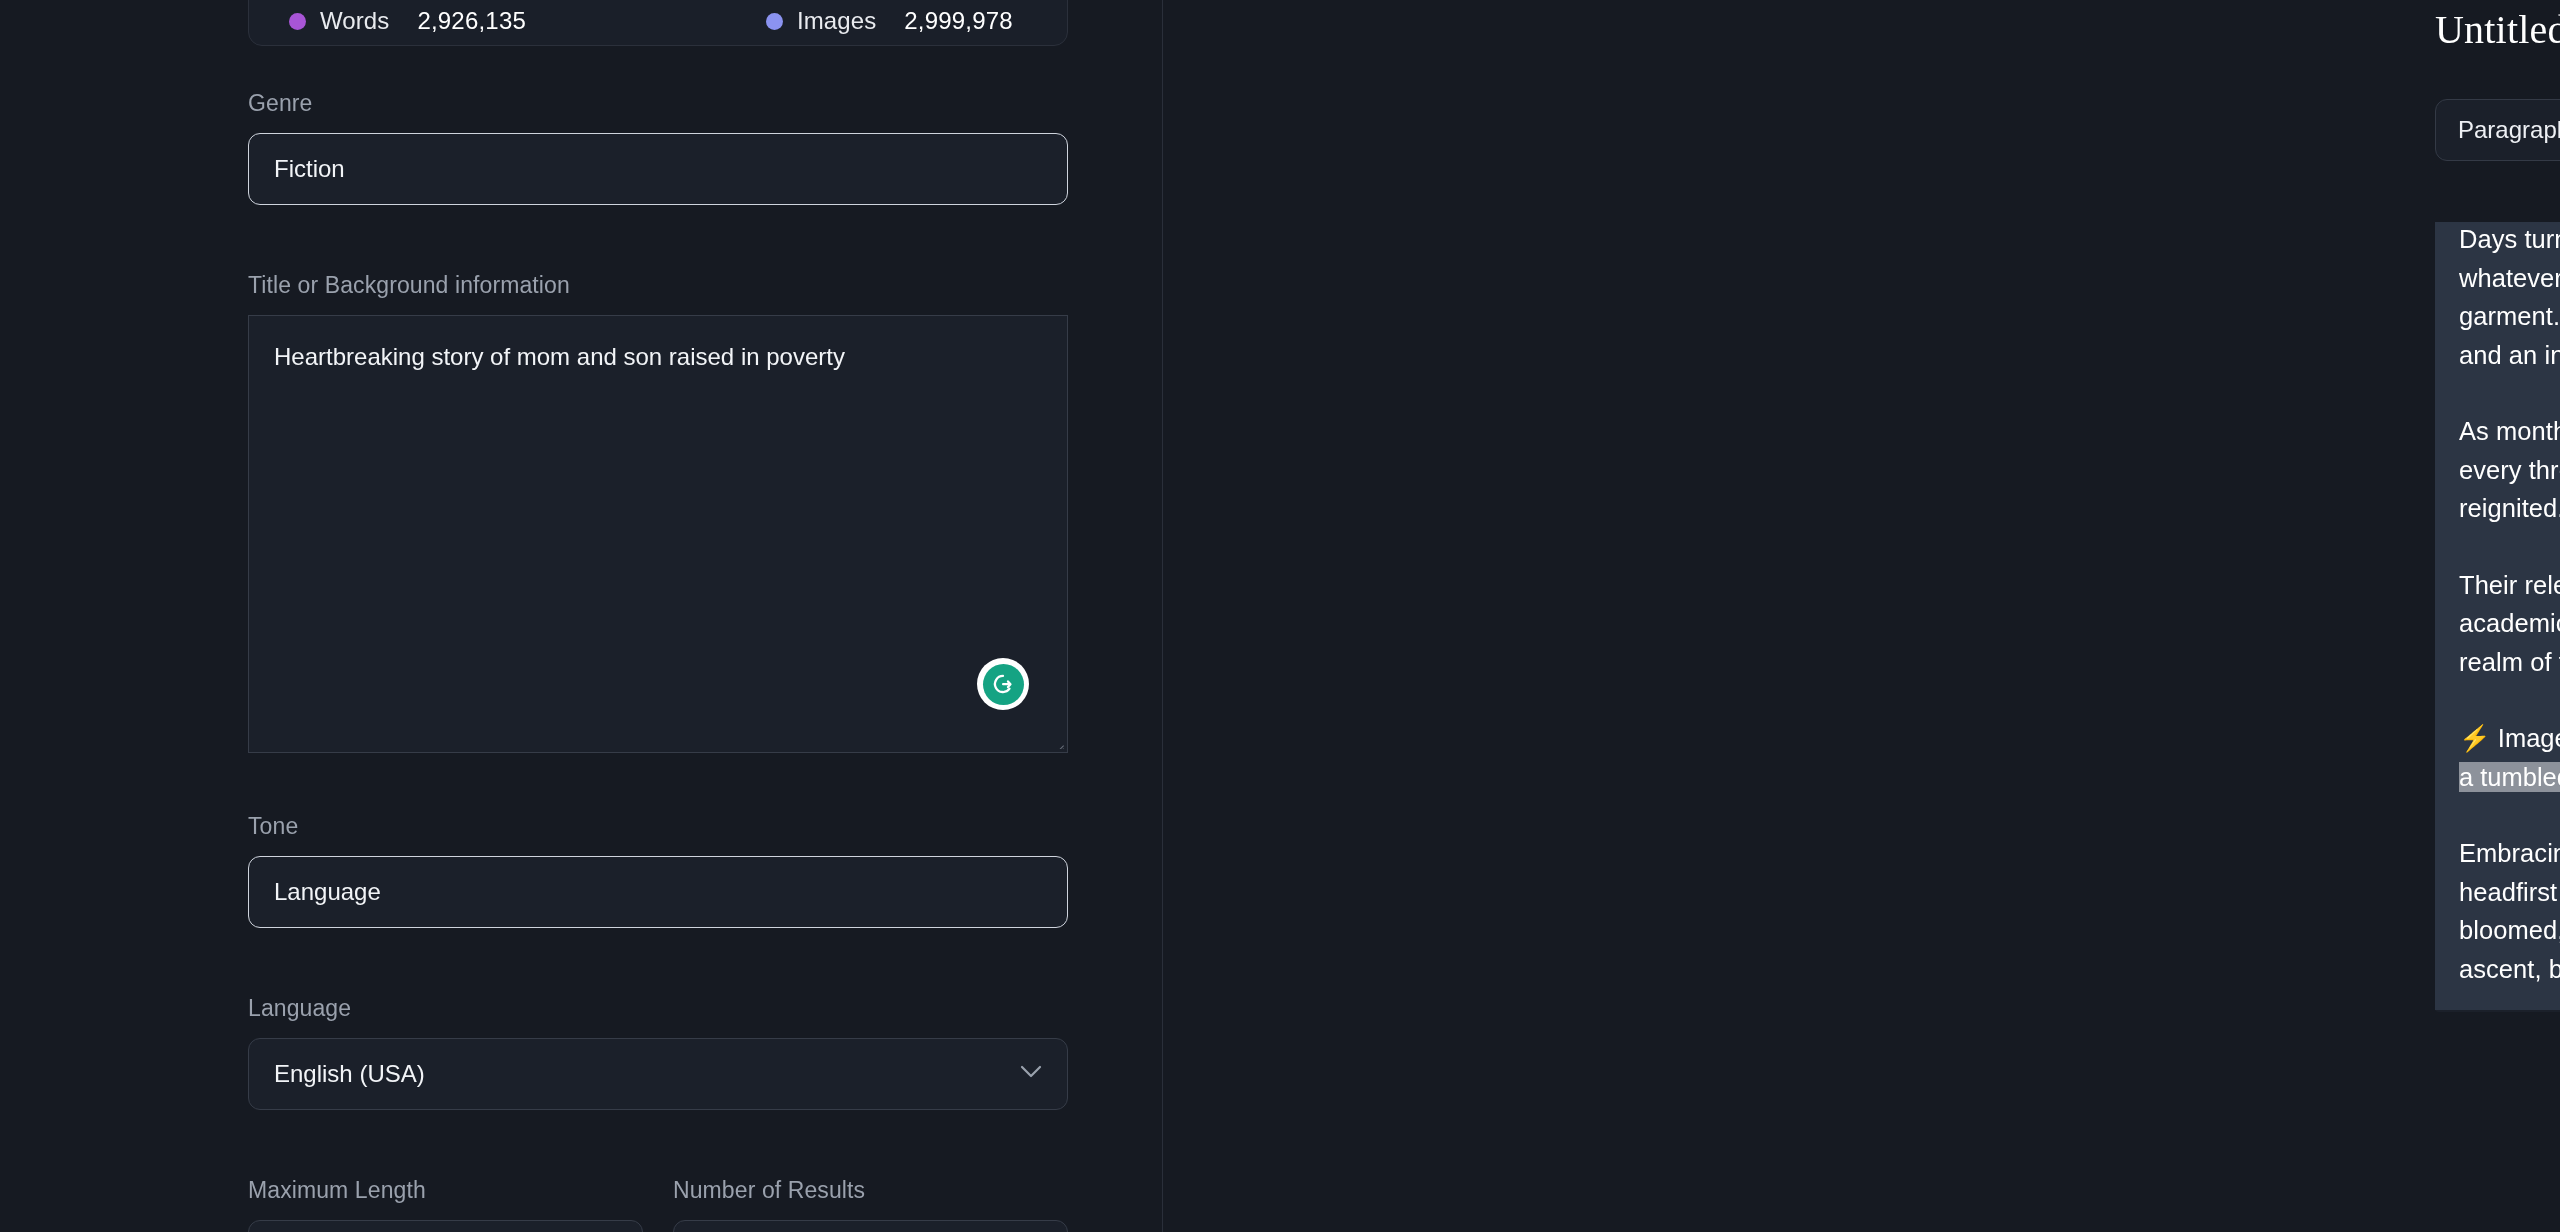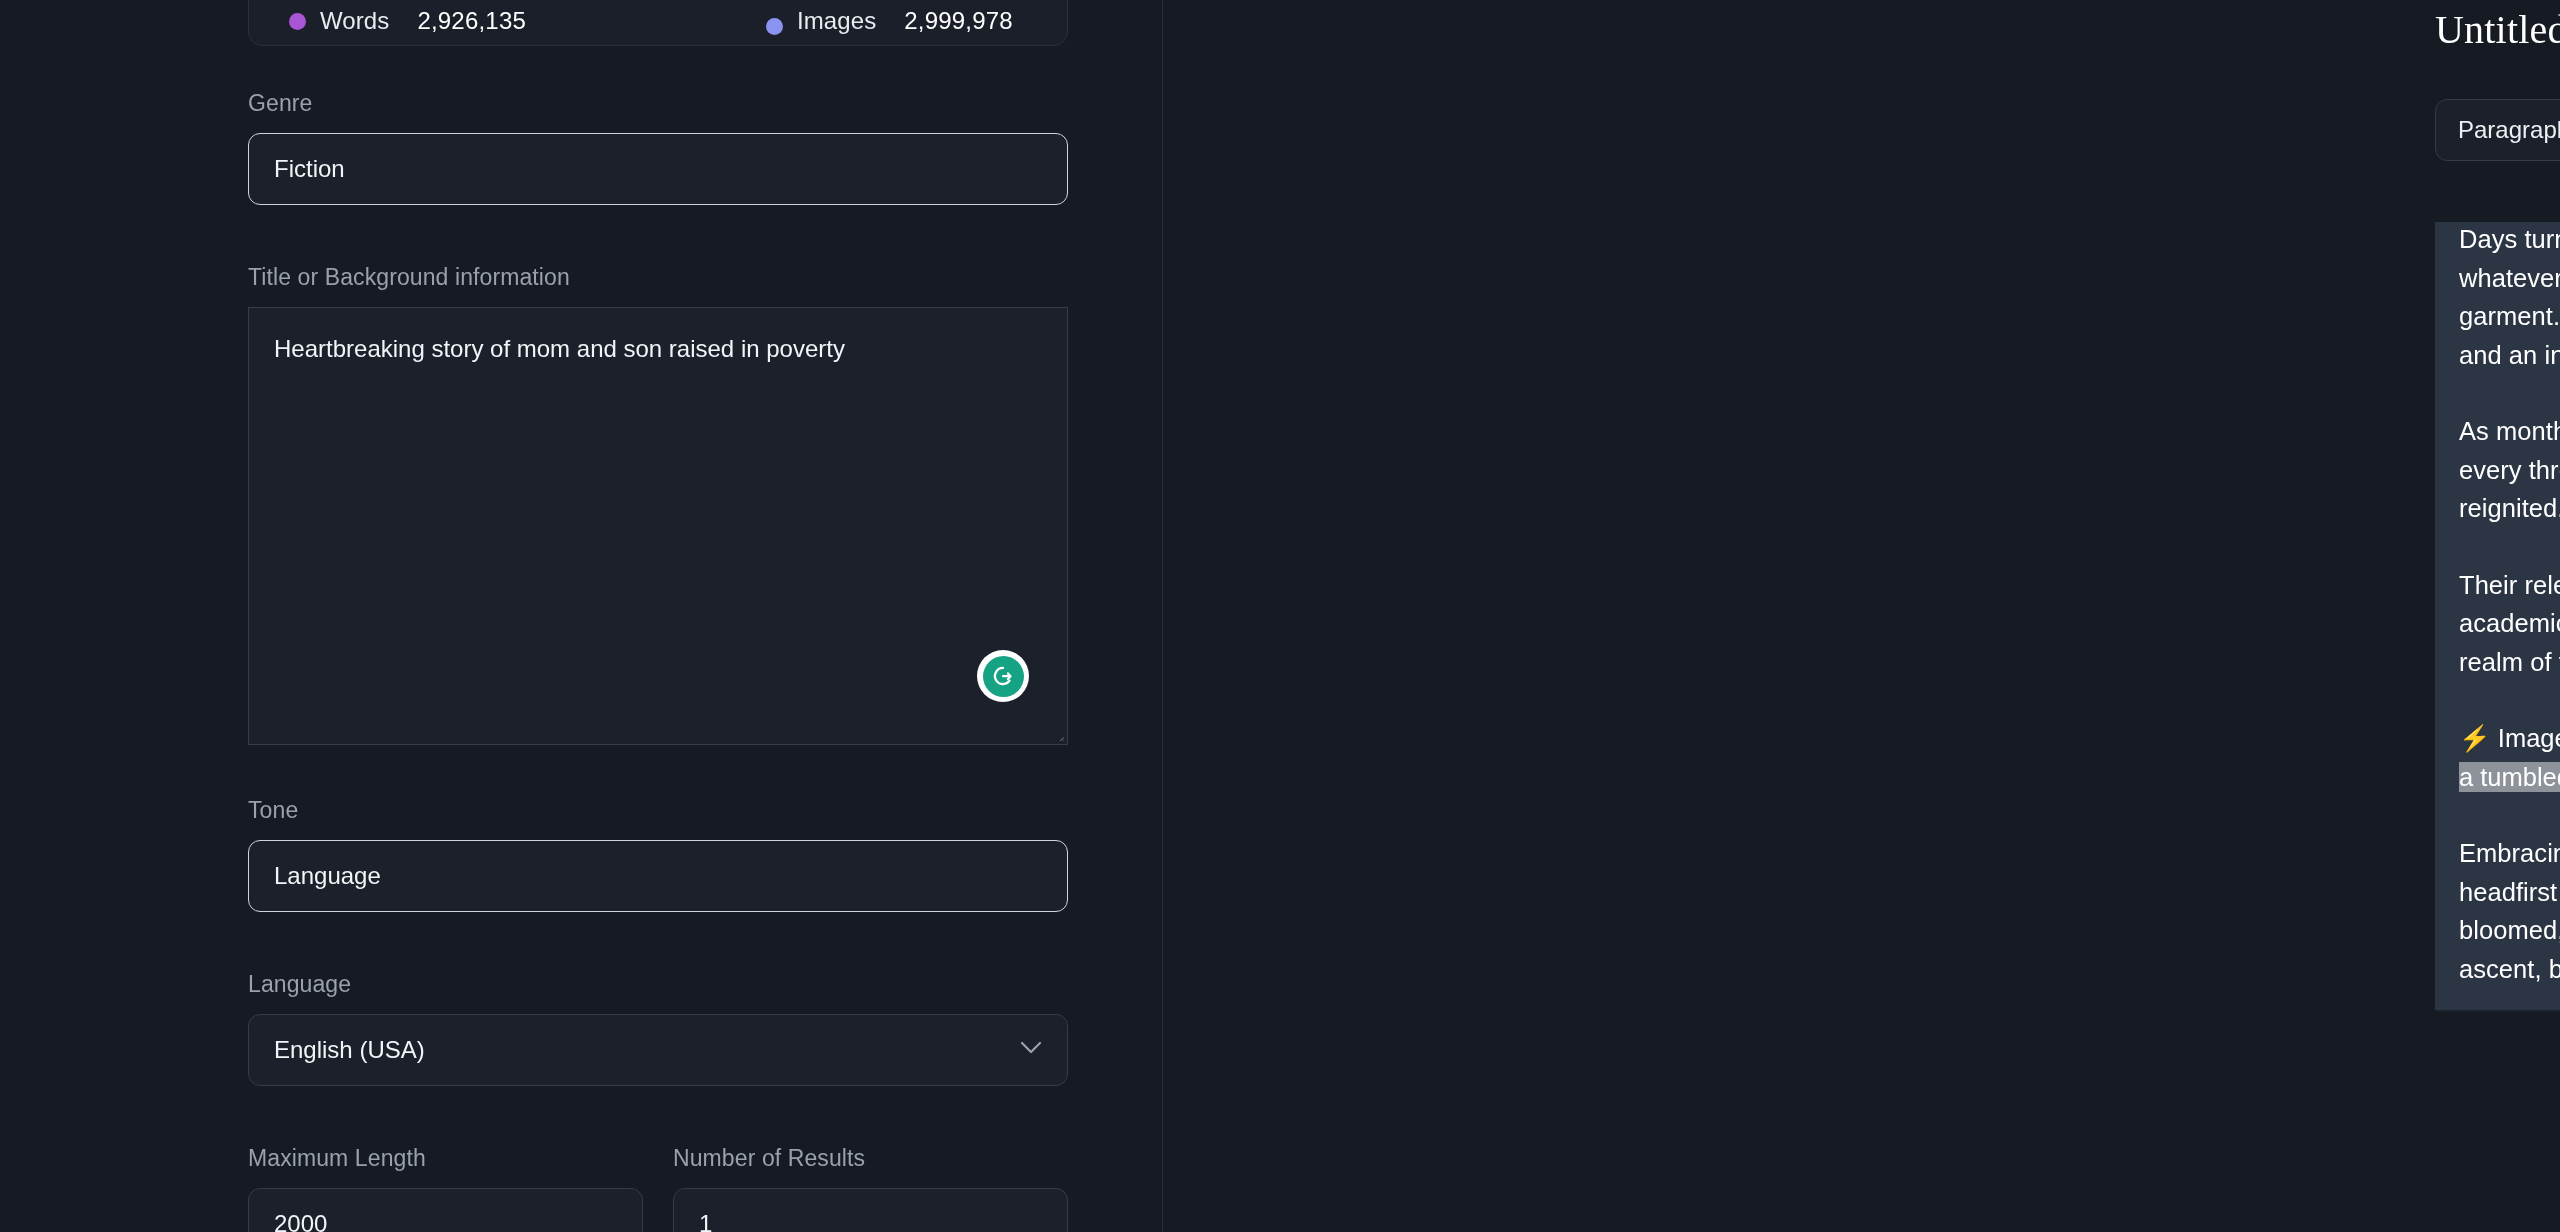--- a/index.html
+++ b/index.html
@@ -47,21 +47,21 @@
     height: 40px;
     display: flex;
     align-items: center;
     padding: 0 40px;
   }
   .stat {
     display: flex;
     align-items: center;
     gap: 14px;
   }
-  .stat.images { margin-left: 240px; align-items: flex-end; }
+  .stat.images { margin-left: 240px; }
   .stat-dot {
     width: 17px; height: 17px;
     border-radius: 50%;
     flex: 0 0 auto;
   }
   .stat-label {
     font-size: 24px;
     color: #e9ebef;
     letter-spacing: .1px;
   }
@@ -72,21 +72,21 @@
     letter-spacing: .2px;
   }
 
   .form {
     position: absolute;
     left: 248px;
     top: 90px;
     width: 820px;
   }
 
-  .field { margin-bottom: 4px; }
+  .field { margin-bottom: 12px; }
 
   .field-label {
     font-size: 23px;
     color: #9aa1ad;
     margin-bottom: 16px;
     letter-spacing: .1px;
   }
 
   .input {
     width: 820px;

